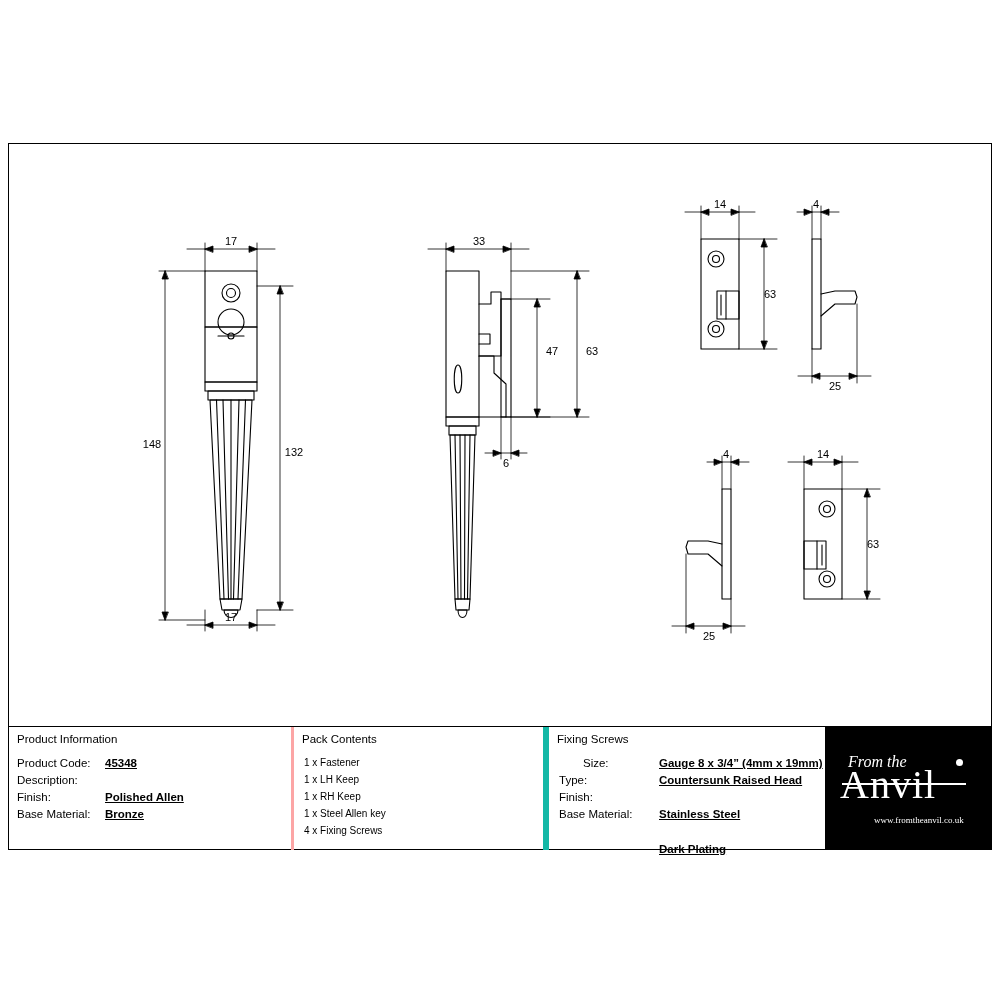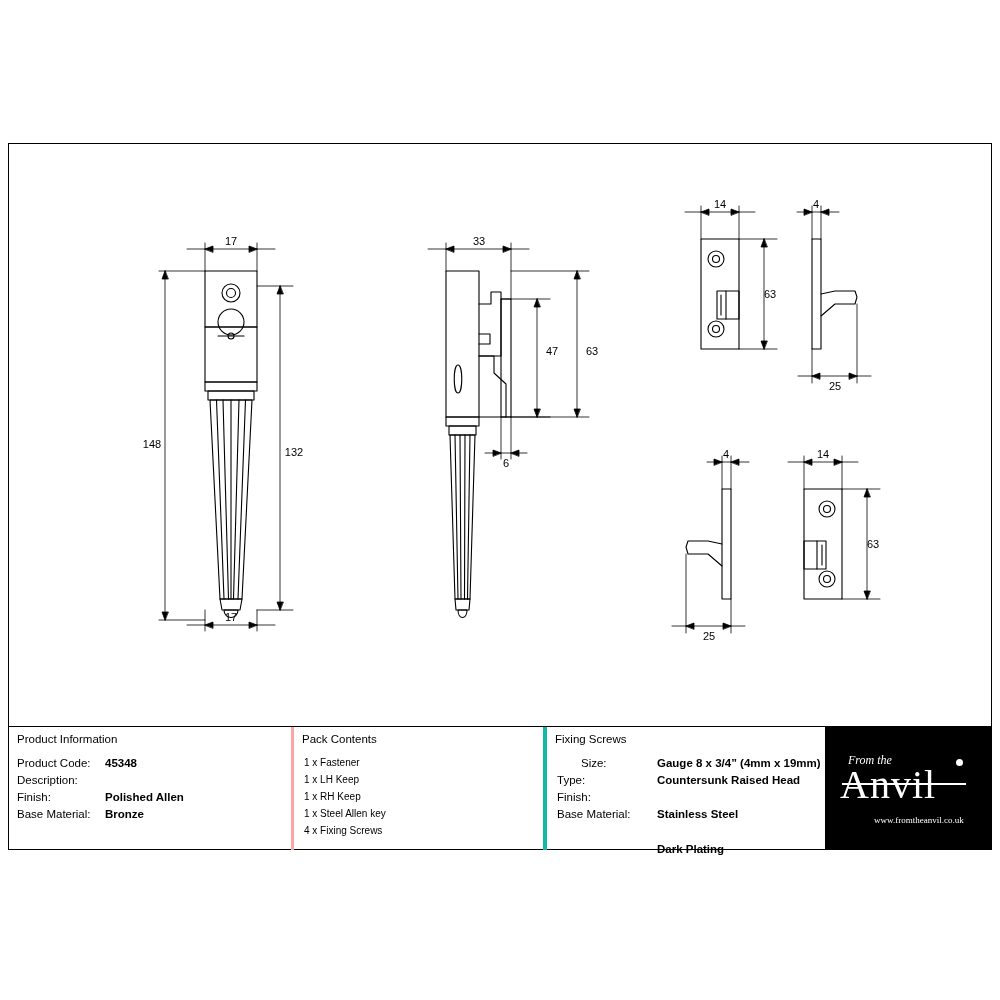--- a/index.html
+++ b/index.html
@@ -5,28 +5,28 @@
   html,body{margin:0;padding:0;background:#ffffff;}
   body{width:1000px;height:1000px;font-family:"Liberation Sans",sans-serif;color:#000;}
   .sheet{position:absolute;left:8px;top:143px;width:984px;height:707px;border:1px solid #000;box-sizing:border-box;}
   .drawing{position:absolute;left:0;top:0;width:982px;height:550px;}
   .note{position:absolute;left:0;top:554px;width:982px;height:28px;border-top:1px solid #000;box-sizing:border-box;}
   .note span{position:absolute;left:8px;top:6px;font-size:11.5px;}
   .tables{position:absolute;left:0;top:582px;width:982px;height:123px;border-top:1px solid #000;box-sizing:border-box;}
   .col{position:absolute;top:0;height:123px;box-sizing:border-box;}
   .col.c1{left:0;width:282px;}
   .col.c2{left:282px;width:252px;border-left:3px solid #fca5a5;}
-  .col.c3{left:534px;width:325px;border-left:4px solid #14b8a6;}
+  .col.c3{left:534px;width:325px;border-left:6px solid #14b8a6;}
   .col.c4{left:816px;width:166px;border-left:1px solid #000;background:#000;}
   .colhead{position:absolute;left:8px;top:6px;font-size:11.5px;}
   .lbl{position:absolute;font-size:11.5px;}
-  .val{position:absolute;font-size:11.5px;font-weight:bold;}
+  .val{position:absolute;font-size:11.5px;font-weight:bold;text-decoration:underline;}
   .packline{position:absolute;left:10px;font-size:10px;}
   .logo{position:relative;width:100%;height:100%;}
-  .logo .from{position:absolute;left:22px;top:26px;color:#fff;font-size:12px;font-family:"Liberation Serif",serif;font-style:italic;}
+  .logo .from{position:absolute;left:22px;top:26px;color:#fff;font-size:16px;font-family:"Liberation Serif",serif;font-style:italic;}
   .logo .anvil{position:absolute;left:14px;top:34px;color:#fff;font-size:40px;font-family:"Liberation Serif",serif;letter-spacing:1px;}
   .logo .anvilshape{position:absolute;left:14px;top:48px;width:128px;height:12px;}
   .logo .url{position:absolute;left:48px;top:88px;color:#fff;font-size:9px;font-family:"Liberation Serif",serif;}
   .logo .dot{position:absolute;left:130px;top:32px;width:7px;height:7px;border-radius:50%;background:#fff;}
   svg{display:block;}
   text{font-family:"Liberation Sans",sans-serif;}
 </style>
 </head>
 <body>
 

